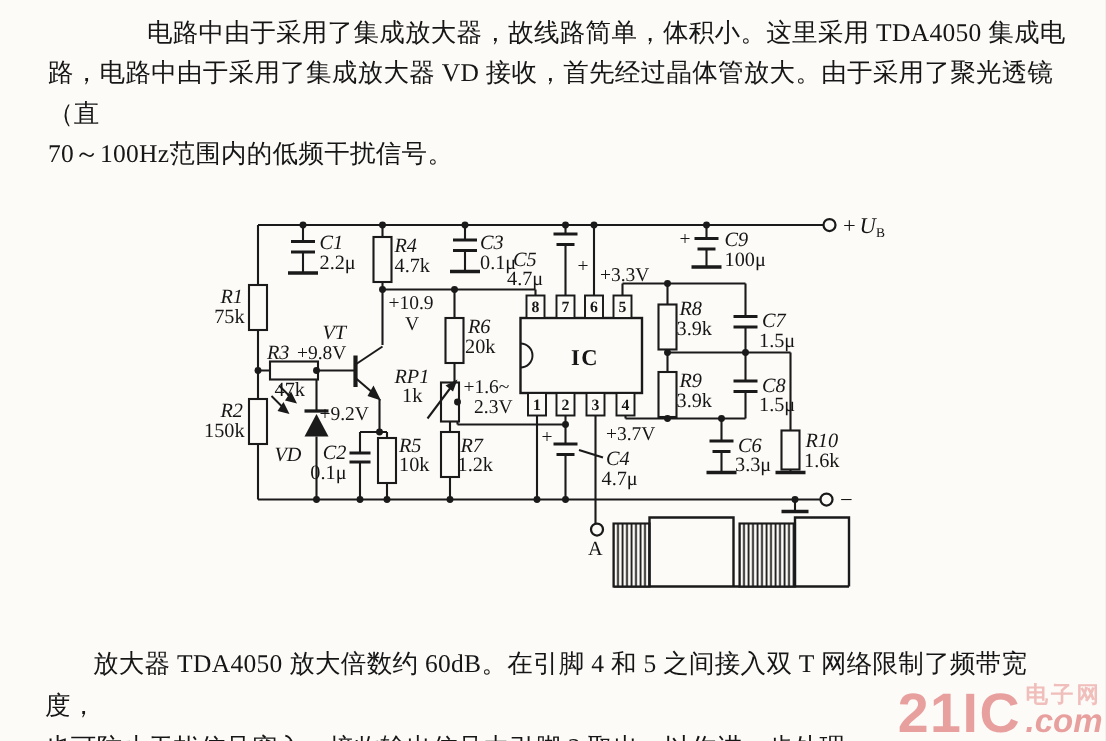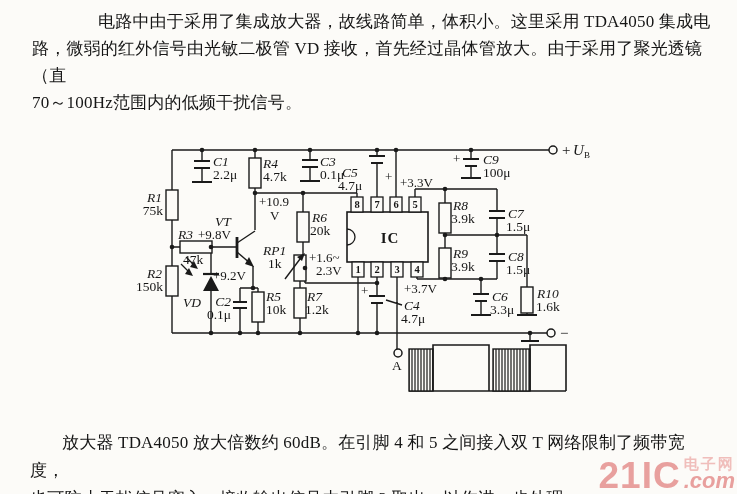--- a/index.html
+++ b/index.html
@@ -31,21 +31,21 @@
   .wm-cn{font-size:15px;line-height:15px;color:#f2bcbc;letter-spacing:2px;}
   .wm-com{font-size:22px;line-height:20px;font-style:italic;color:#ea9b9b;text-align:center;}
 </style>
 </head>
 <body>
 
 <div class="page">
 
   <div class="para intro">
     <div class="indent-lg">电路中由于采用了集成放大器，故线路简单，体积小。这里采用 TDA4050 集成电</div>
-    <div>路，微弱的红外信号由光敏二极管 VD 接收，首先经过晶体管放大。由于采用了聚光透镜（直</div>
+    <div>路，电路中由于采用了集成放大器 VD 接收，首先经过晶体管放大。由于采用了聚光透镜（直</div>
     <div>70～100Hz范围内的低频干扰信号。</div>
   </div>
 
   <svg class="sch" width="737" height="494" viewBox="0 0 737 494">
     <defs>
       <pattern id="hatch" width="3" height="4" patternUnits="userSpaceOnUse">
         <rect width="3" height="4" fill="#fcfbf8"></rect>
         <line x1="1" y1="0" x2="1" y2="4" stroke="#161616" stroke-width="1.2"></line>
       </pattern>
     </defs>

